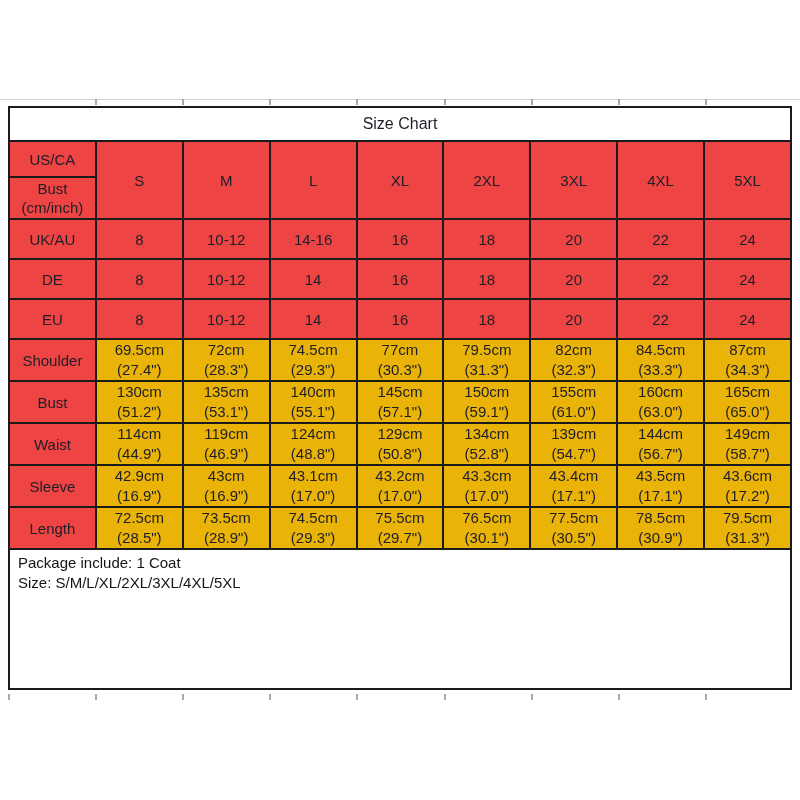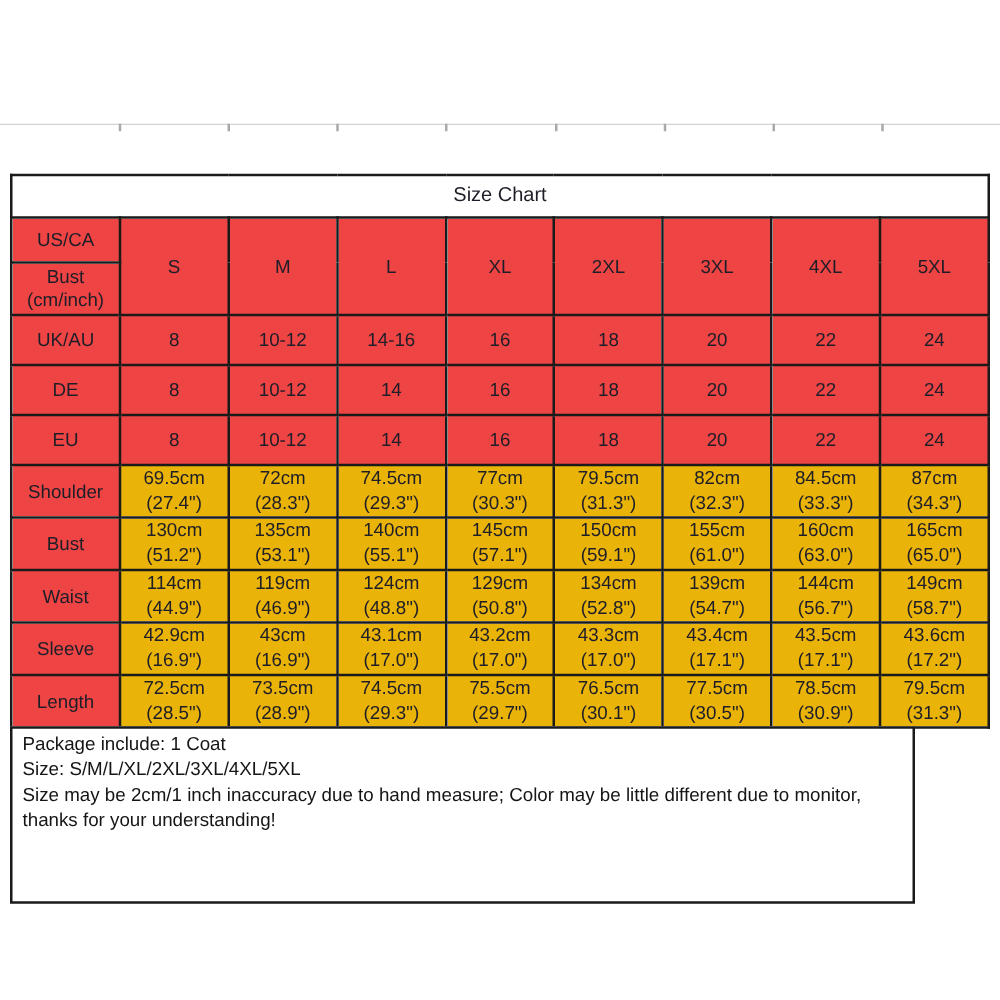--- a/index.html
+++ b/index.html
@@ -4,41 +4,41 @@
 <style>
   html,body{margin:0;padding:0;background:#ffffff;}
   #canvas{
     position:relative;width:800px;height:800px;background:#ffffff;overflow:hidden;
     font-family:"Liberation Sans",sans-serif;color:#1e1e28;
   }
   
   .ruler-line{position:absolute;left:0;top:99px;width:800px;height:1px;background:#d2d2d2;}
   .tick{position:absolute;width:2px;height:6px;background:#a9a9a9;}
   
-  #block{position:absolute;left:8px;top:106px;width:784px;margin-top:33px;}
+  #block{position:absolute;left:8px;top:106px;width:784px;}
   table.size-chart{
     width:784px;border-collapse:collapse;table-layout:fixed;
     font-size:15px;color:#1e1e28;
   }
   table.size-chart td{
     border:2px solid #1a1a1a;text-align:center;vertical-align:middle;
     padding:0;overflow:hidden;
   }
   .title-row td{height:32px;background:#ffffff;font-size:16px;}
   td.green{background:#ef4444;}
   td.white{background:#eab308;}
   td.corner-top{height:34px;}
   .hdr-bottom td{height:40px;}
   .conv-row td{height:38px;}
   .meas-row td{height:39px;}
   .meas-row td div{line-height:20px;}
   td.corner-bottom div{line-height:19px;}
   
   .details-box{
-    width:724px;box-sizing:border-box;margin-top:-2px;border:2px solid #1a1a1a;
+    width:784px;box-sizing:border-box;margin-top:-2px;border:2px solid #1a1a1a;
     background:#ffffff;padding:3px 8px 4px 8px;min-height:142px;
     font-size:15px;color:#151515;text-align:left;
   }
   .details-line{line-height:20.4px;}
 </style>
 </head>
 <body>
 
 <div id="canvas">
 
@@ -295,17 +295,16 @@
               <div>79.5cm</div>
               <div>(31.3")</div>
             </td>
           </tr>
         </tbody>
     </table>
 
     <div class="details-box">
       <div class="details-line">Package include: 1 Coat</div>
       <div class="details-line">Size: S/M/L/XL/2XL/3XL/4XL/5XL</div>
-      <div class="details-line">Size may be 2cm/1 inch inaccuracy due to hand measure; Color may be little different due to monitor, thanks for your understanding!</div>
     </div>
   </div>
 
 </div>
 
 </body></html>

